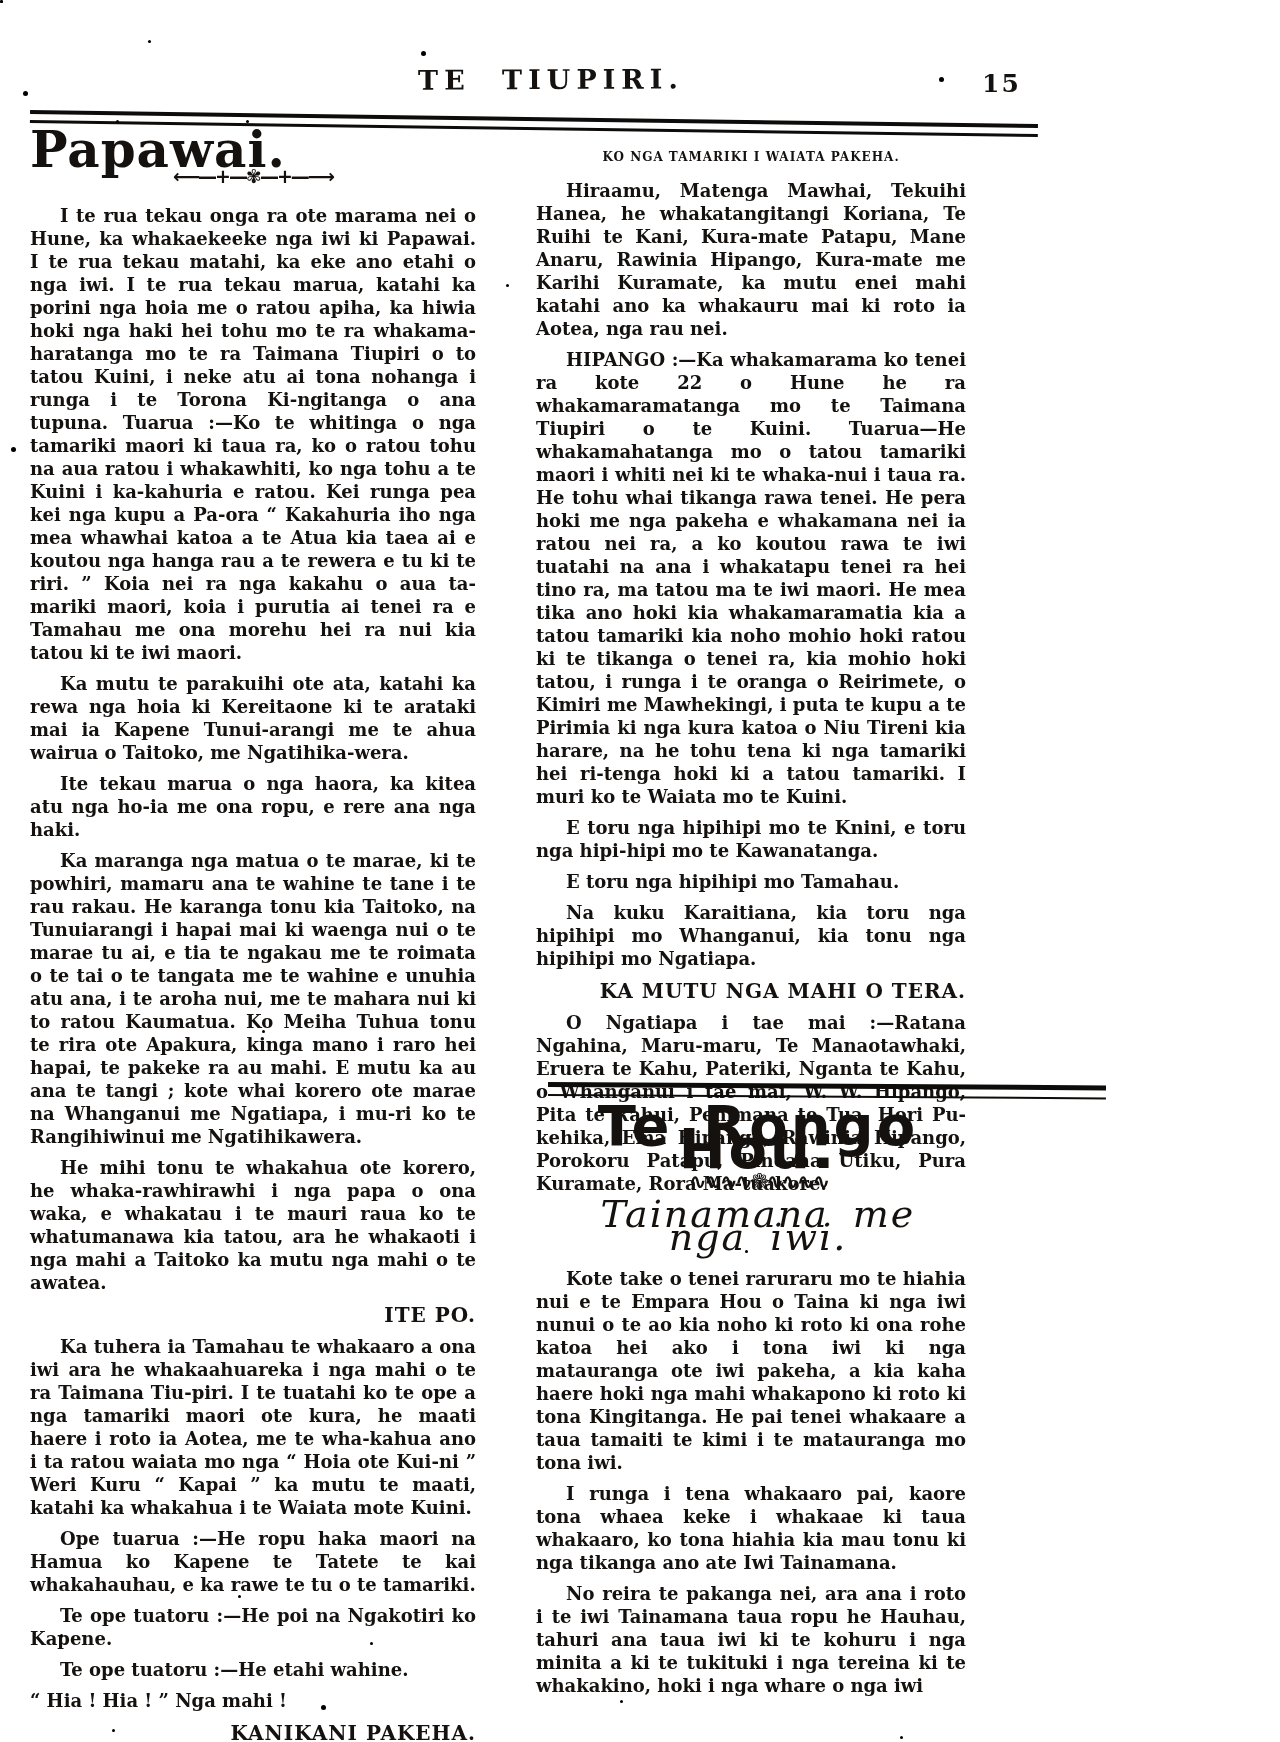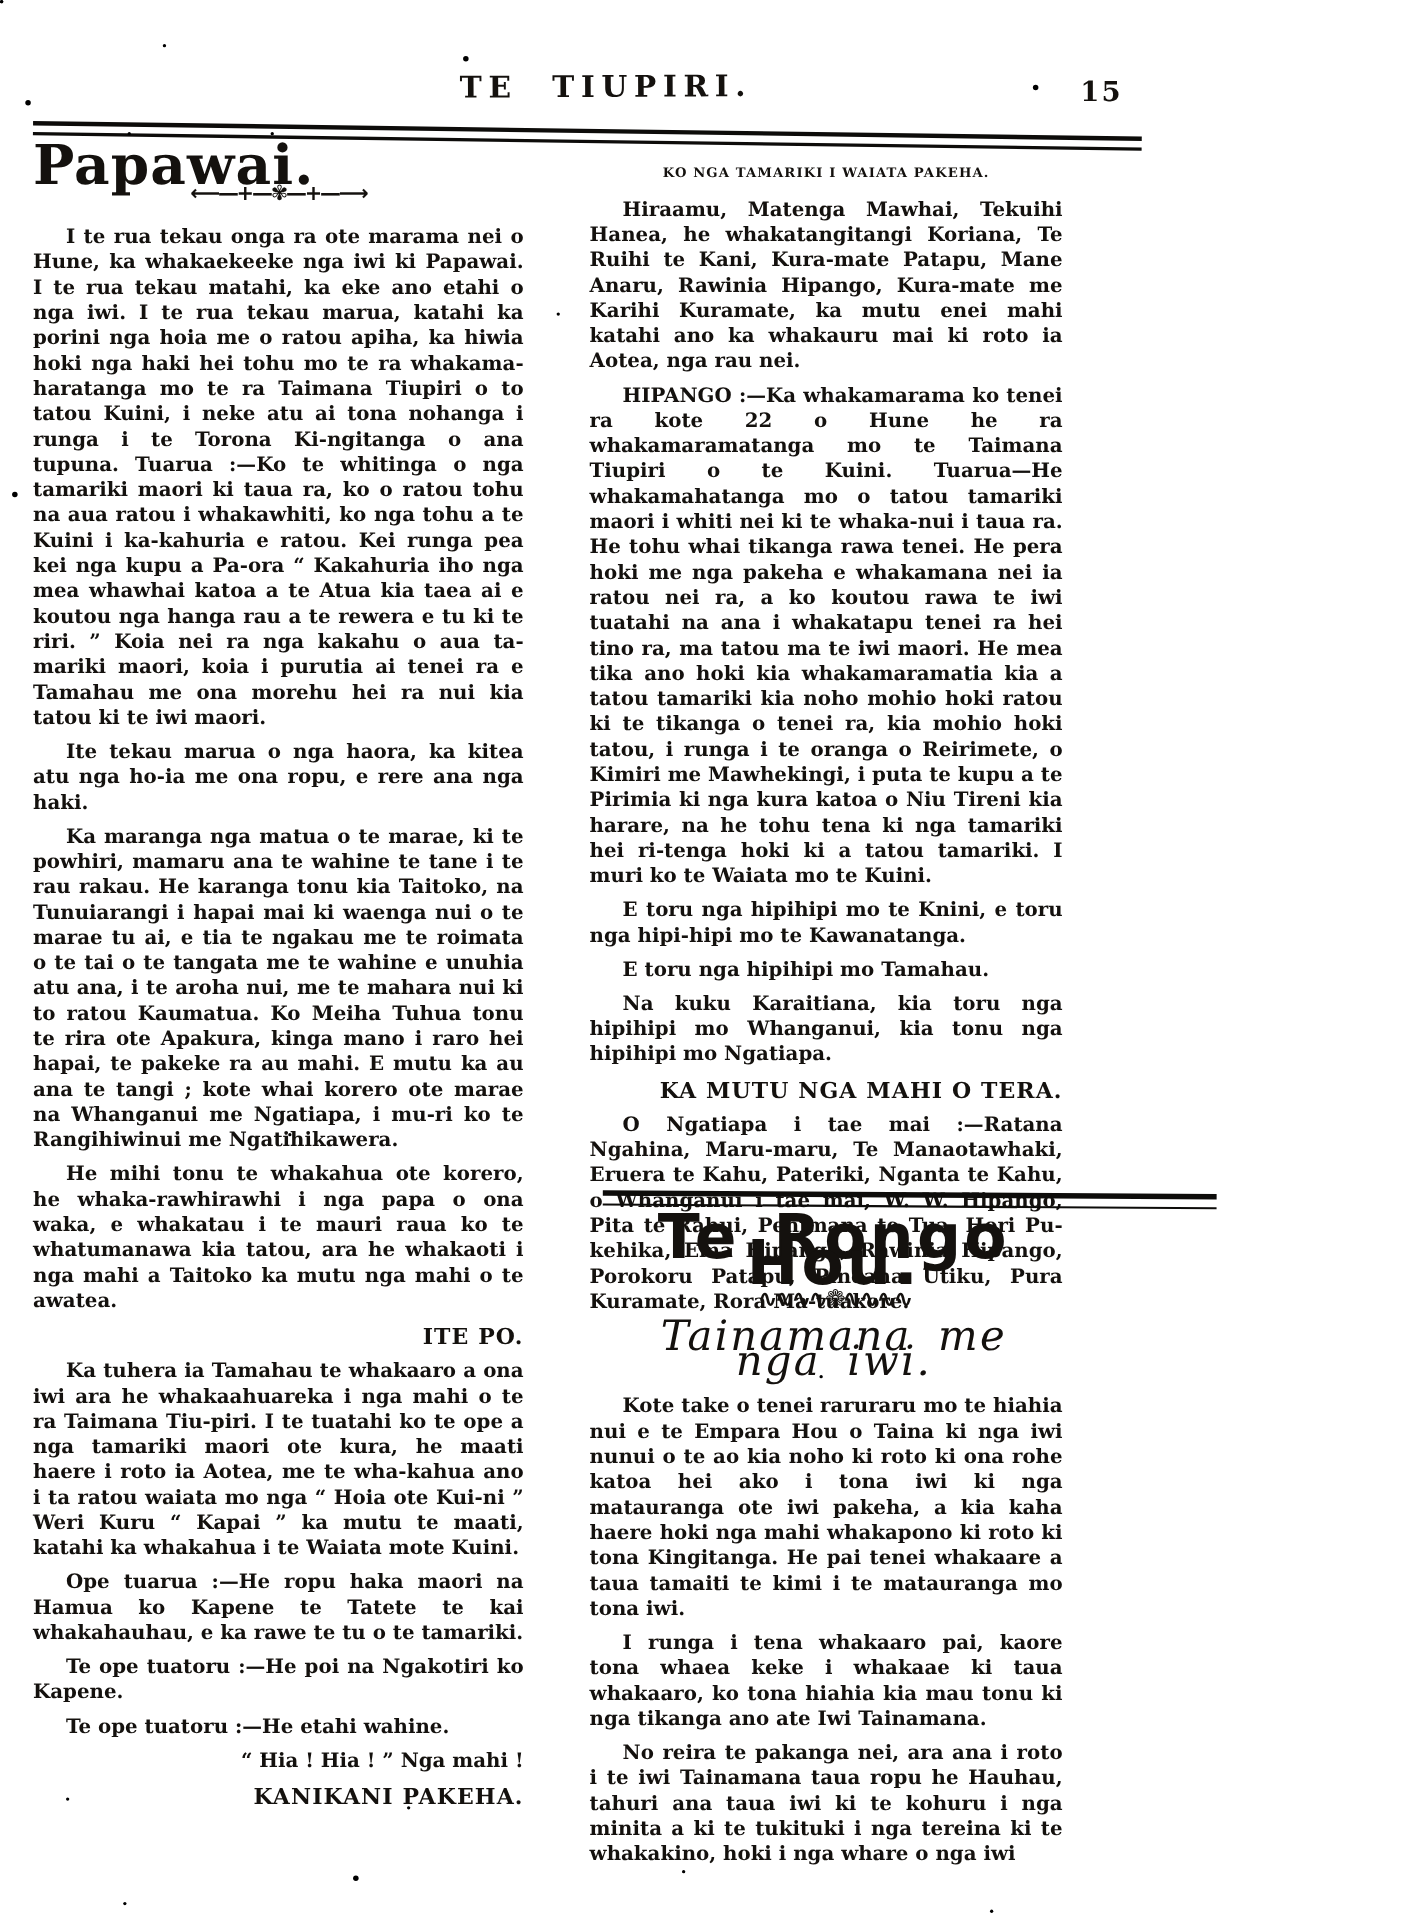--- a/index.html
+++ b/index.html
@@ -37,21 +37,21 @@
     border-bottom: 3px solid #0d0c0a;
     transform: rotate(0.8deg);
     transform-origin: left center;
   }
   
   .col { position: absolute; text-align: justify; font-size: 18px; line-height: 23px; font-weight: 700; }
   .col-left  { left: 30px;  top: 138px; width: 446px; }
   .col-right { left: 536px; top: 146px; width: 430px; }
   .col-right-b { left: 536px; top: 1104px; width: 430px; }
   .col p { margin: 0 0 8px 0; text-indent: 30px; }
-  .centered { text-align: right; text-indent: 0 !important; }
+  .centered { text-align: left; text-indent: 0 !important; }
 
   .article-title {
     font-size: 50px;
     font-weight: bold;
     margin: 0 0 4px 0;
     letter-spacing: 1px;
   }
   .ornament-arrow {
     font-family: "DejaVu Sans", sans-serif;
     text-align: center;
@@ -161,20 +161,21 @@
 <div class="page">
 
   <div class="masthead">TE TIUPIRI.</div>
   <div class="pageno">15</div>
   <div class="headrule"></div>
 
   <section class="col col-left">
     <h1 class="article-title">Papawai.</h1>
     <div class="ornament-arrow">⟵—+—✾—+—⟶</div>
     <p>I te rua tekau onga ra ote marama nei o Hune, ka whakaekeeke nga iwi ki Papawai. I te rua tekau matahi, ka eke ano etahi o nga iwi. I te rua tekau marua, katahi ka porini nga hoia me o ratou apiha, ka hiwia hoki nga haki hei tohu mo te ra whakama-haratanga mo te ra Taimana Tiupiri o to tatou Kuini, i neke atu ai tona nohanga i runga i te Torona Ki-ngitanga o ana tupuna. Tuarua :—Ko te whitinga o nga tamariki maori ki taua ra, ko o ratou tohu na aua ratou i whakawhiti, ko nga tohu a te Kuini i ka-kahuria e ratou. Kei runga pea kei nga kupu a Pa-ora “ Kakahuria iho nga mea whawhai katoa a te Atua kia taea ai e koutou nga hanga rau a te rewera e tu ki te riri. ” Koia nei ra nga kakahu o aua ta-mariki maori, koia i purutia ai tenei ra e Tamahau me ona morehu hei ra nui kia tatou ki te iwi maori.</p>
+    <p>Ka mutu te parakuihi ote ata, katahi ka rewa nga hoia ki Kereitaone ki te arataki mai ia Kapene Tunui-arangi me te ahua wairua o Taitoko, me Ngatihika-wera.</p>
     <p>Ite tekau marua o nga haora, ka kitea atu nga ho-ia me ona ropu, e rere ana nga haki.</p>
     <p>Ka maranga nga matua o te marae, ki te powhiri, mamaru ana te wahine te tane i te rau rakau. He karanga tonu kia Taitoko, na Tunuiarangi i hapai mai ki waenga nui o te marae tu ai, e tia te ngakau me te roimata o te tai o te tangata me te wahine e unuhia atu ana, i te aroha nui, me te mahara nui ki to ratou Kaumatua. Ko Meiha Tuhua tonu te rira ote Apakura, kinga mano i raro hei hapai, te pakeke ra au mahi. E mutu ka au ana te tangi ; kote whai korero ote marae na Whanganui me Ngatiapa, i mu-ri ko te Rangihiwinui me Ngatihikawera.</p>
     <p>He mihi tonu te whakahua ote korero, he whaka-rawhirawhi i nga papa o ona waka, e whakatau i te mauri raua ko te whatumanawa kia tatou, ara he whakaoti i nga mahi a Taitoko ka mutu nga mahi o te awatea.</p>
     <h2 class="sub-heading">ITE PO.</h2>
     <p>Ka tuhera ia Tamahau te whakaaro a ona iwi ara he whakaahuareka i nga mahi o te ra Taimana Tiu-piri. I te tuatahi ko te ope a nga tamariki maori ote kura, he maati haere i roto ia Aotea, me te wha-kahua ano i ta ratou waiata mo nga “ Hoia ote Kui-ni ” Weri Kuru “ Kapai ” ka mutu te maati, katahi ka whakahua i te Waiata mote Kuini.</p>
     <p>Ope tuarua :—He ropu haka maori na Hamua ko Kapene te Tatete te kai whakahauhau, e ka rawe te tu o te tamariki.</p>
     <p>Te ope tuatoru :—He poi na Ngakotiri ko Kapene.</p>
     <p>Te ope tuatoru :—He etahi wahine.</p>
     <p class="centered">“ Hia !  Hia ! ” Nga mahi !</p>
     <h2 class="sub-heading">KANIKANI PAKEHA.</h2>

